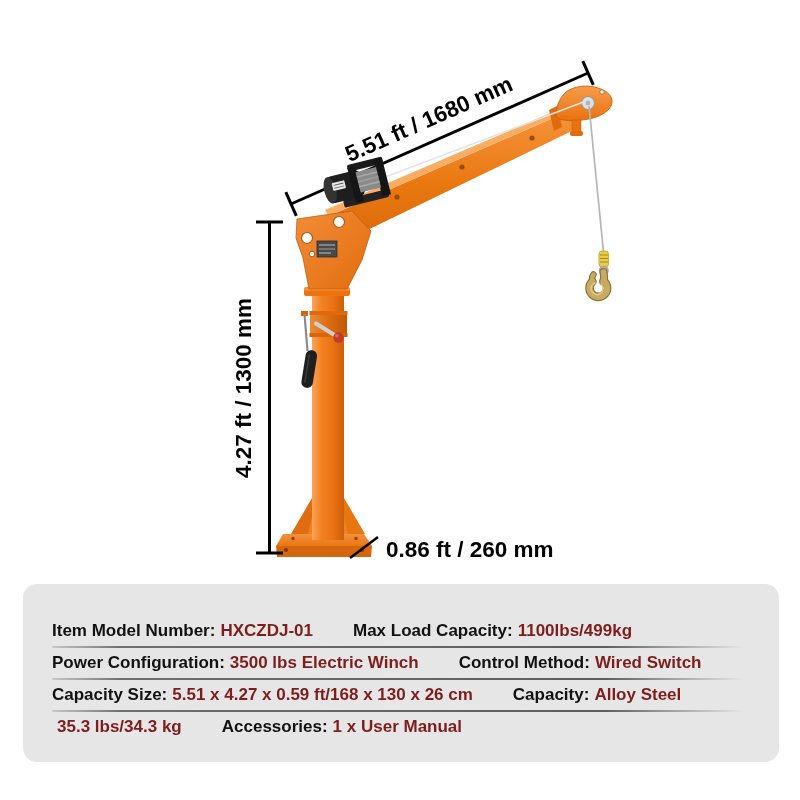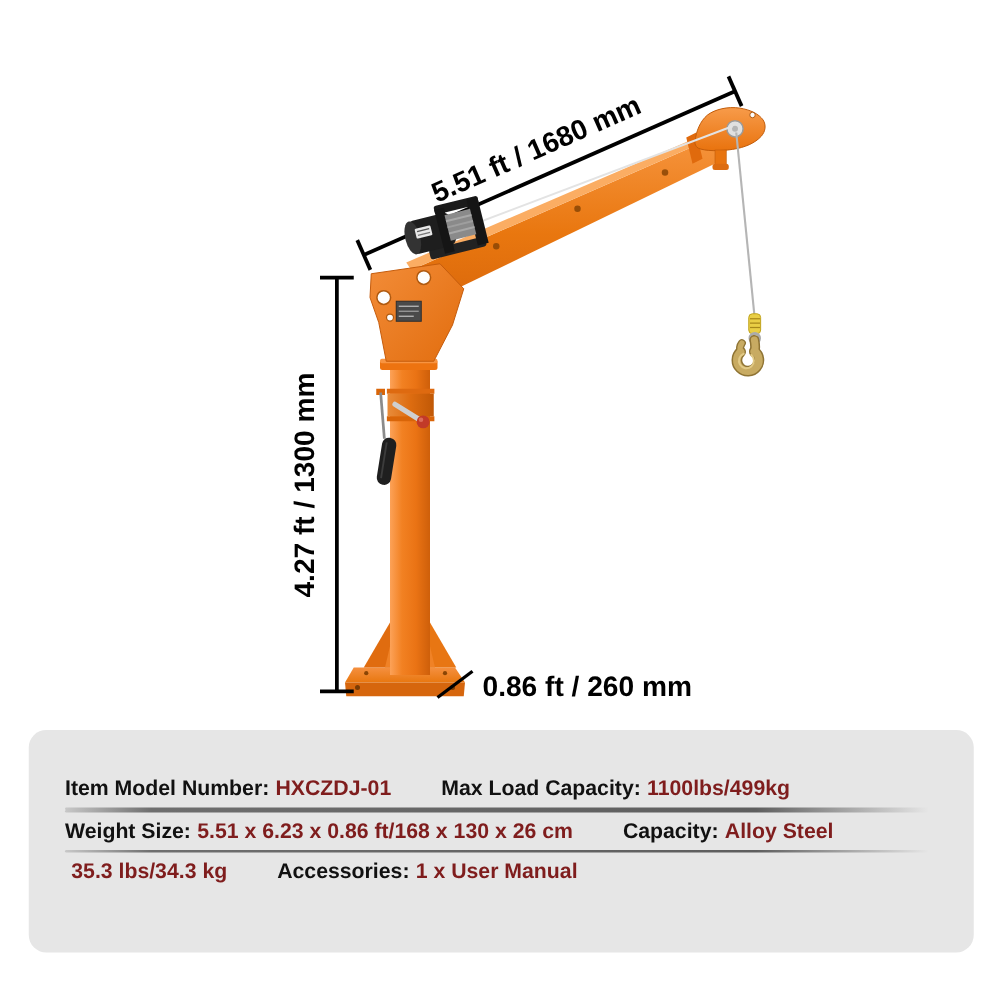--- a/index.html
+++ b/index.html
@@ -192,25 +192,31 @@
   <div class="spec-panel">
 
     <div class="spec-row">
       <span class="lbl">Item Model Number:</span>
       <span class="val">HXCZDJ-01</span>
       <span class="lbl pair2">Max Load Capacity:</span>
       <span class="val">1100lbs/499kg</span>
     </div>
     <div class="sep"></div>
 
+    <div class="spec-row">
+      <span class="lbl">Power Configuration:</span>
+      <span class="val">3500 lbs Electric Winch</span>
+      <span class="lbl pair2">Control Method:</span>
+      <span class="val">Wired Switch</span>
+    </div>
     <div class="sep"></div>
 
     <div class="spec-row">
-      <span class="lbl">Weight Size:</span>
-      <span class="val">5.51 x 6.23 x 0.86 ft/168 x 130 x 26 cm</span>
+      <span class="lbl">Capacity Size:</span>
+      <span class="val">5.51 x 4.27 x 0.59 ft/168 x 130 x 26 cm</span>
       <span class="lbl pair2">Capacity:</span>
       <span class="val">Alloy Steel</span>
     </div>
     <div class="sep"></div>
 
     <div class="spec-row">
       <span class="val">35.3 lbs/34.3 kg</span>
       <span class="lbl pair2">Accessories:</span>
       <span class="val">1 x User Manual</span>
     </div>

